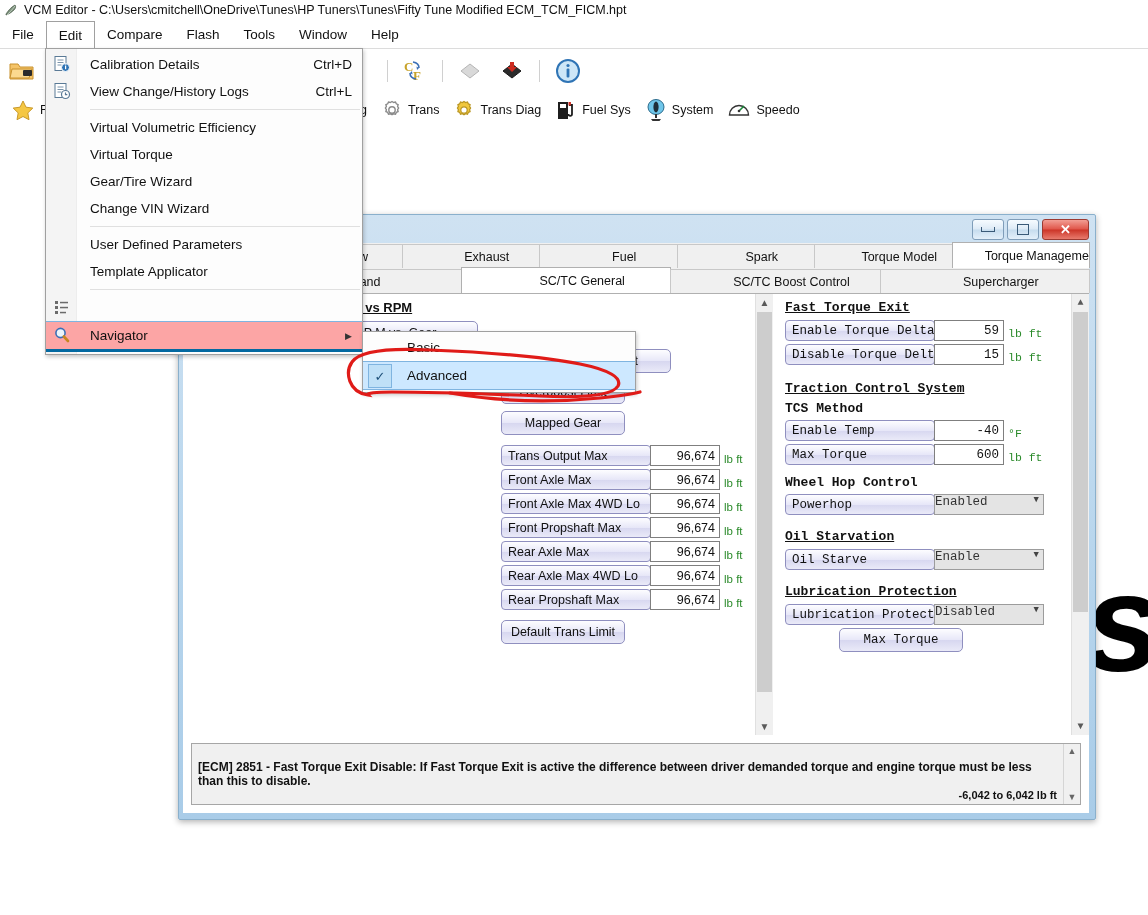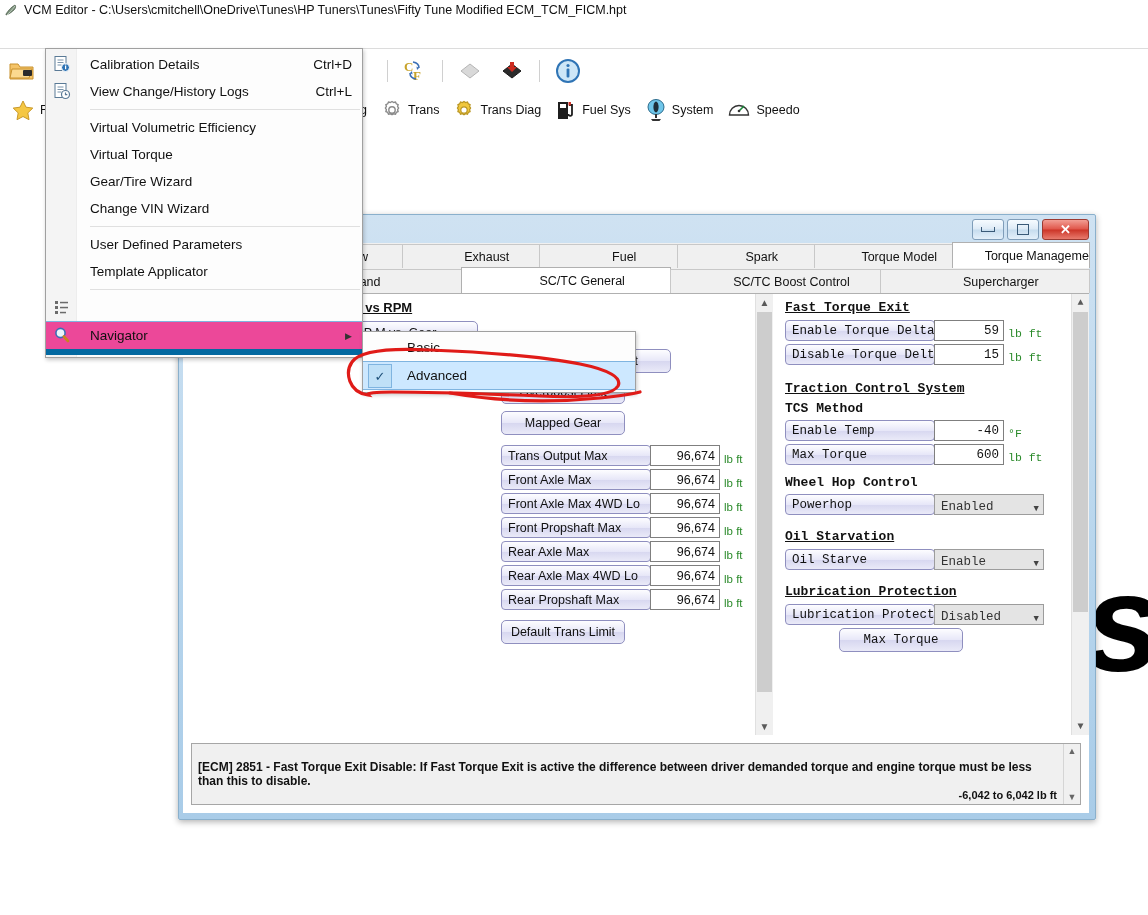--- a/index.html
+++ b/index.html
@@ -218,22 +218,22 @@
     margin-left: -1px;
   }
   .punit {
     font-size: 11.5px; color: #2a8a2a; margin-left: 4px;
     align-self: flex-end; padding-bottom: 1px;
   }
   .pcombo {
     width: 110px; height: 21px;
     border: 1px solid #9c9c9c;
     background: #e4e4e4;
-    display: flex; align-items: flex-end; justify-content: space-between;
-    padding: 0 4px 0 6px;
+    display: flex; align-items: flex-start; justify-content: space-between;
+    padding: 0 4px 0 0;
     font-size: 12.5px; color: #333;
     box-sizing: border-box; margin-left: -1px;
   }
   .pcombo .chev { font-size: 9px; color: #444; }
 
   
   .pbtn {
     width: 170px; height: 24px;
     border: 1px solid #8f8fbf;
     border-radius: 5px;
@@ -281,23 +281,23 @@
   .dd-item {
     position: relative; height: 27px;
     display: flex; align-items: center;
     font-size: 13.5px; color: #111;
     padding-left: 44px; padding-right: 10px;
     cursor: default;
   }
   .dd-item .accel { margin-left: auto; color: #111; font-size: 13.5px; }
   .dd-item .ico { position: absolute; left: 7px; top: 4px; width: 18px; height: 18px; }
   .dd-item.selected {
-    background: #ec4899;
+    background: #fca5a5;
     border-top: 1px solid #7fb4e0;
-    border-bottom: 6px solid #0369a1;
+    border-bottom: 3px solid #0369a1;
   }
   .dd-item .submenu-arrow { margin-left: auto; font-size: 9px; color:#333; }
   .dd-sep { height: 1px; background: #e0e0e0; margin: 4px 2px 4px 44px; }
 
   
   .submenu {
     position: absolute; left: 362px; top: 331px; width: 272px;
     background: #fdfdfd; border: 1px solid #a0a0a0;
     box-shadow: 1px 2px 4px rgba(0,0,0,.22);
     z-index: 110; padding: 2px 0;
@@ -331,20 +331,43 @@
   <div class="app-titlebar">
     <span class="app-icon">
       <svg width="16" height="16" viewBox="0 0 16 16">
         <path d="M2 12 C4 9, 7 5, 11 3 C12 4, 12 6, 10 8 C8 10, 5 12, 2 13 Z" fill="#7a8f7a" stroke="#4a5a4a" stroke-width="0.7"></path>
         <path d="M3 13 C5 11, 8 8, 11 4" stroke="#cfe0cf" stroke-width="0.8" fill="none"></path>
       </svg>
     </span>
     <span>VCM Editor - C:\Users\cmitchell\OneDrive\Tunes\HP Tuners\Tunes\Fifty Tune Modified ECM_TCM_FICM.hpt</span>
   </div>
 
+  <div class="menubar">
+    <div class="mi">
+        <span>File</span>
+      </div>
+    <div class="mi open">
+        <span>Edit</span>
+      </div>
+    <div class="mi">
+        <span>Compare</span>
+      </div>
+    <div class="mi">
+        <span>Flash</span>
+      </div>
+    <div class="mi">
+        <span>Tools</span>
+      </div>
+    <div class="mi">
+        <span>Window</span>
+      </div>
+    <div class="mi">
+        <span>Help</span>
+      </div>
+  </div>
 
   <div class="toolbar1">
     <div class="tb-btn">
       <svg width="26" height="24" viewBox="0 0 26 24">
         <path d="M1 5 h8 l2 3 h13 v12 H1 Z" fill="#f5c468" stroke="#c9922f" stroke-width="1"></path>
         <path d="M3 10 h20 l-3 9 H1 Z" fill="#fbd98f" stroke="#c9922f" stroke-width="1"></path>
         <rect x="14" y="11" width="9" height="6" rx="1" fill="#2b2b2b"></rect>
       </svg>
     </div>
     <div class="tb-btn">

